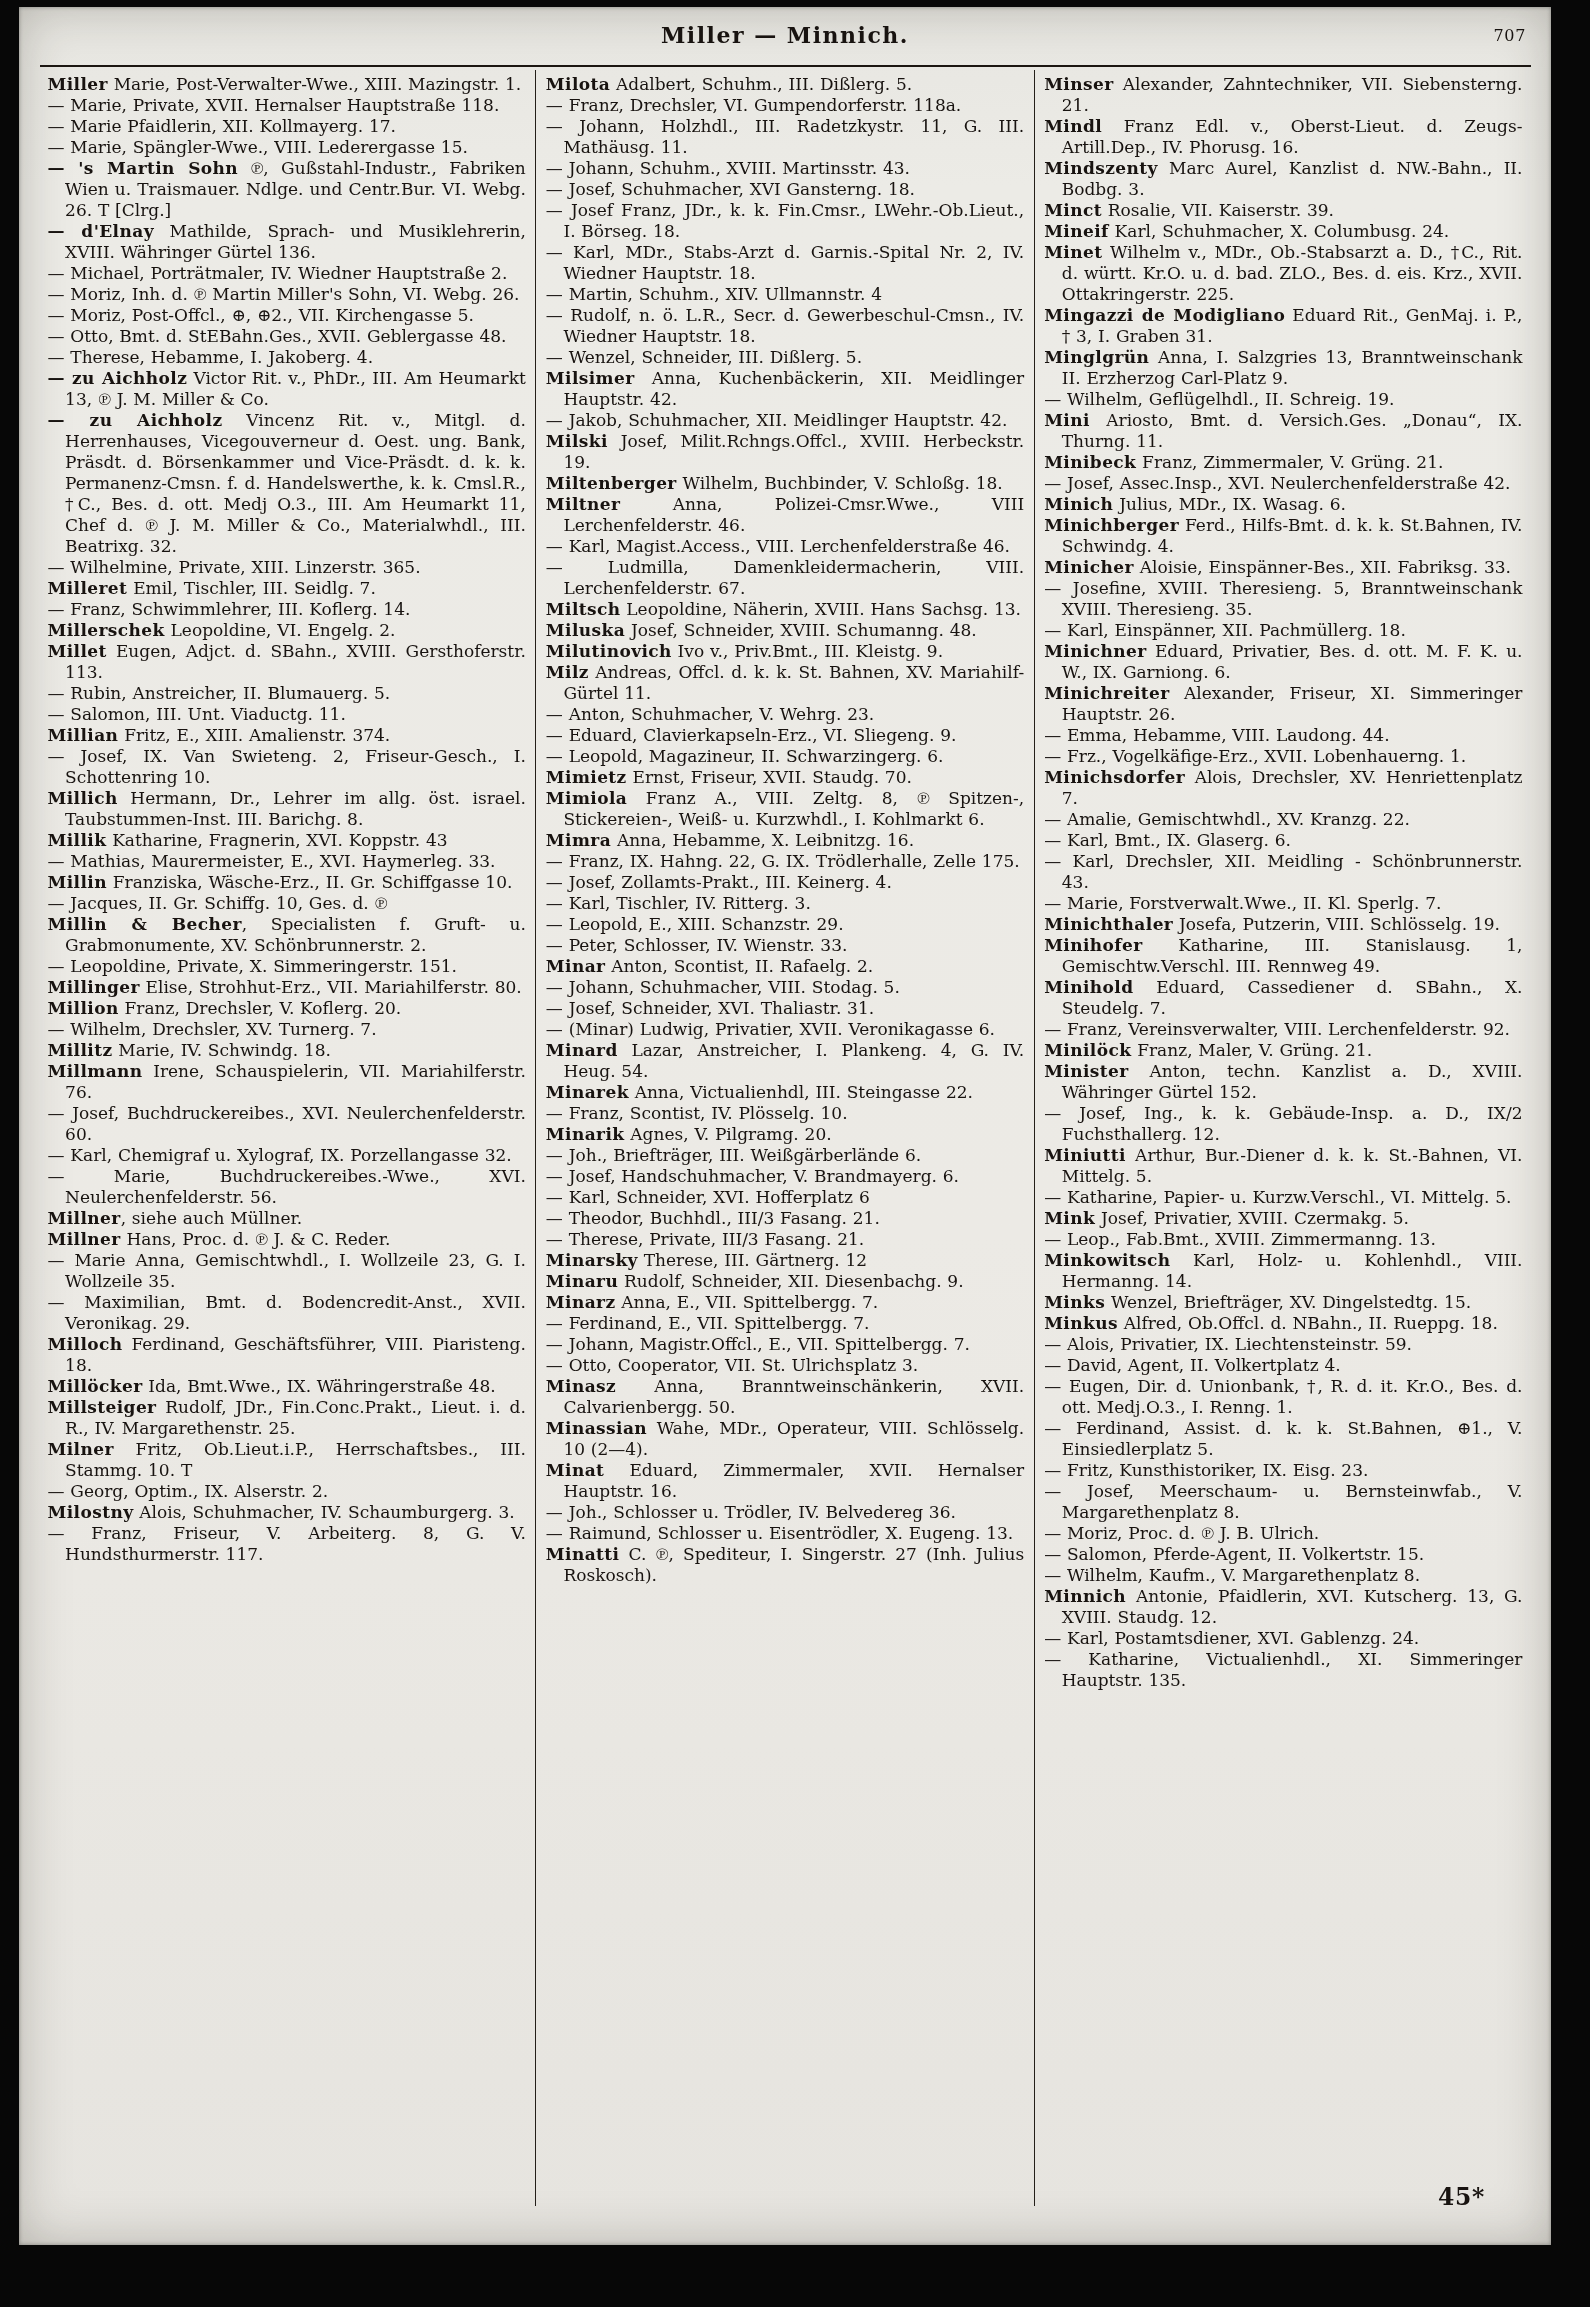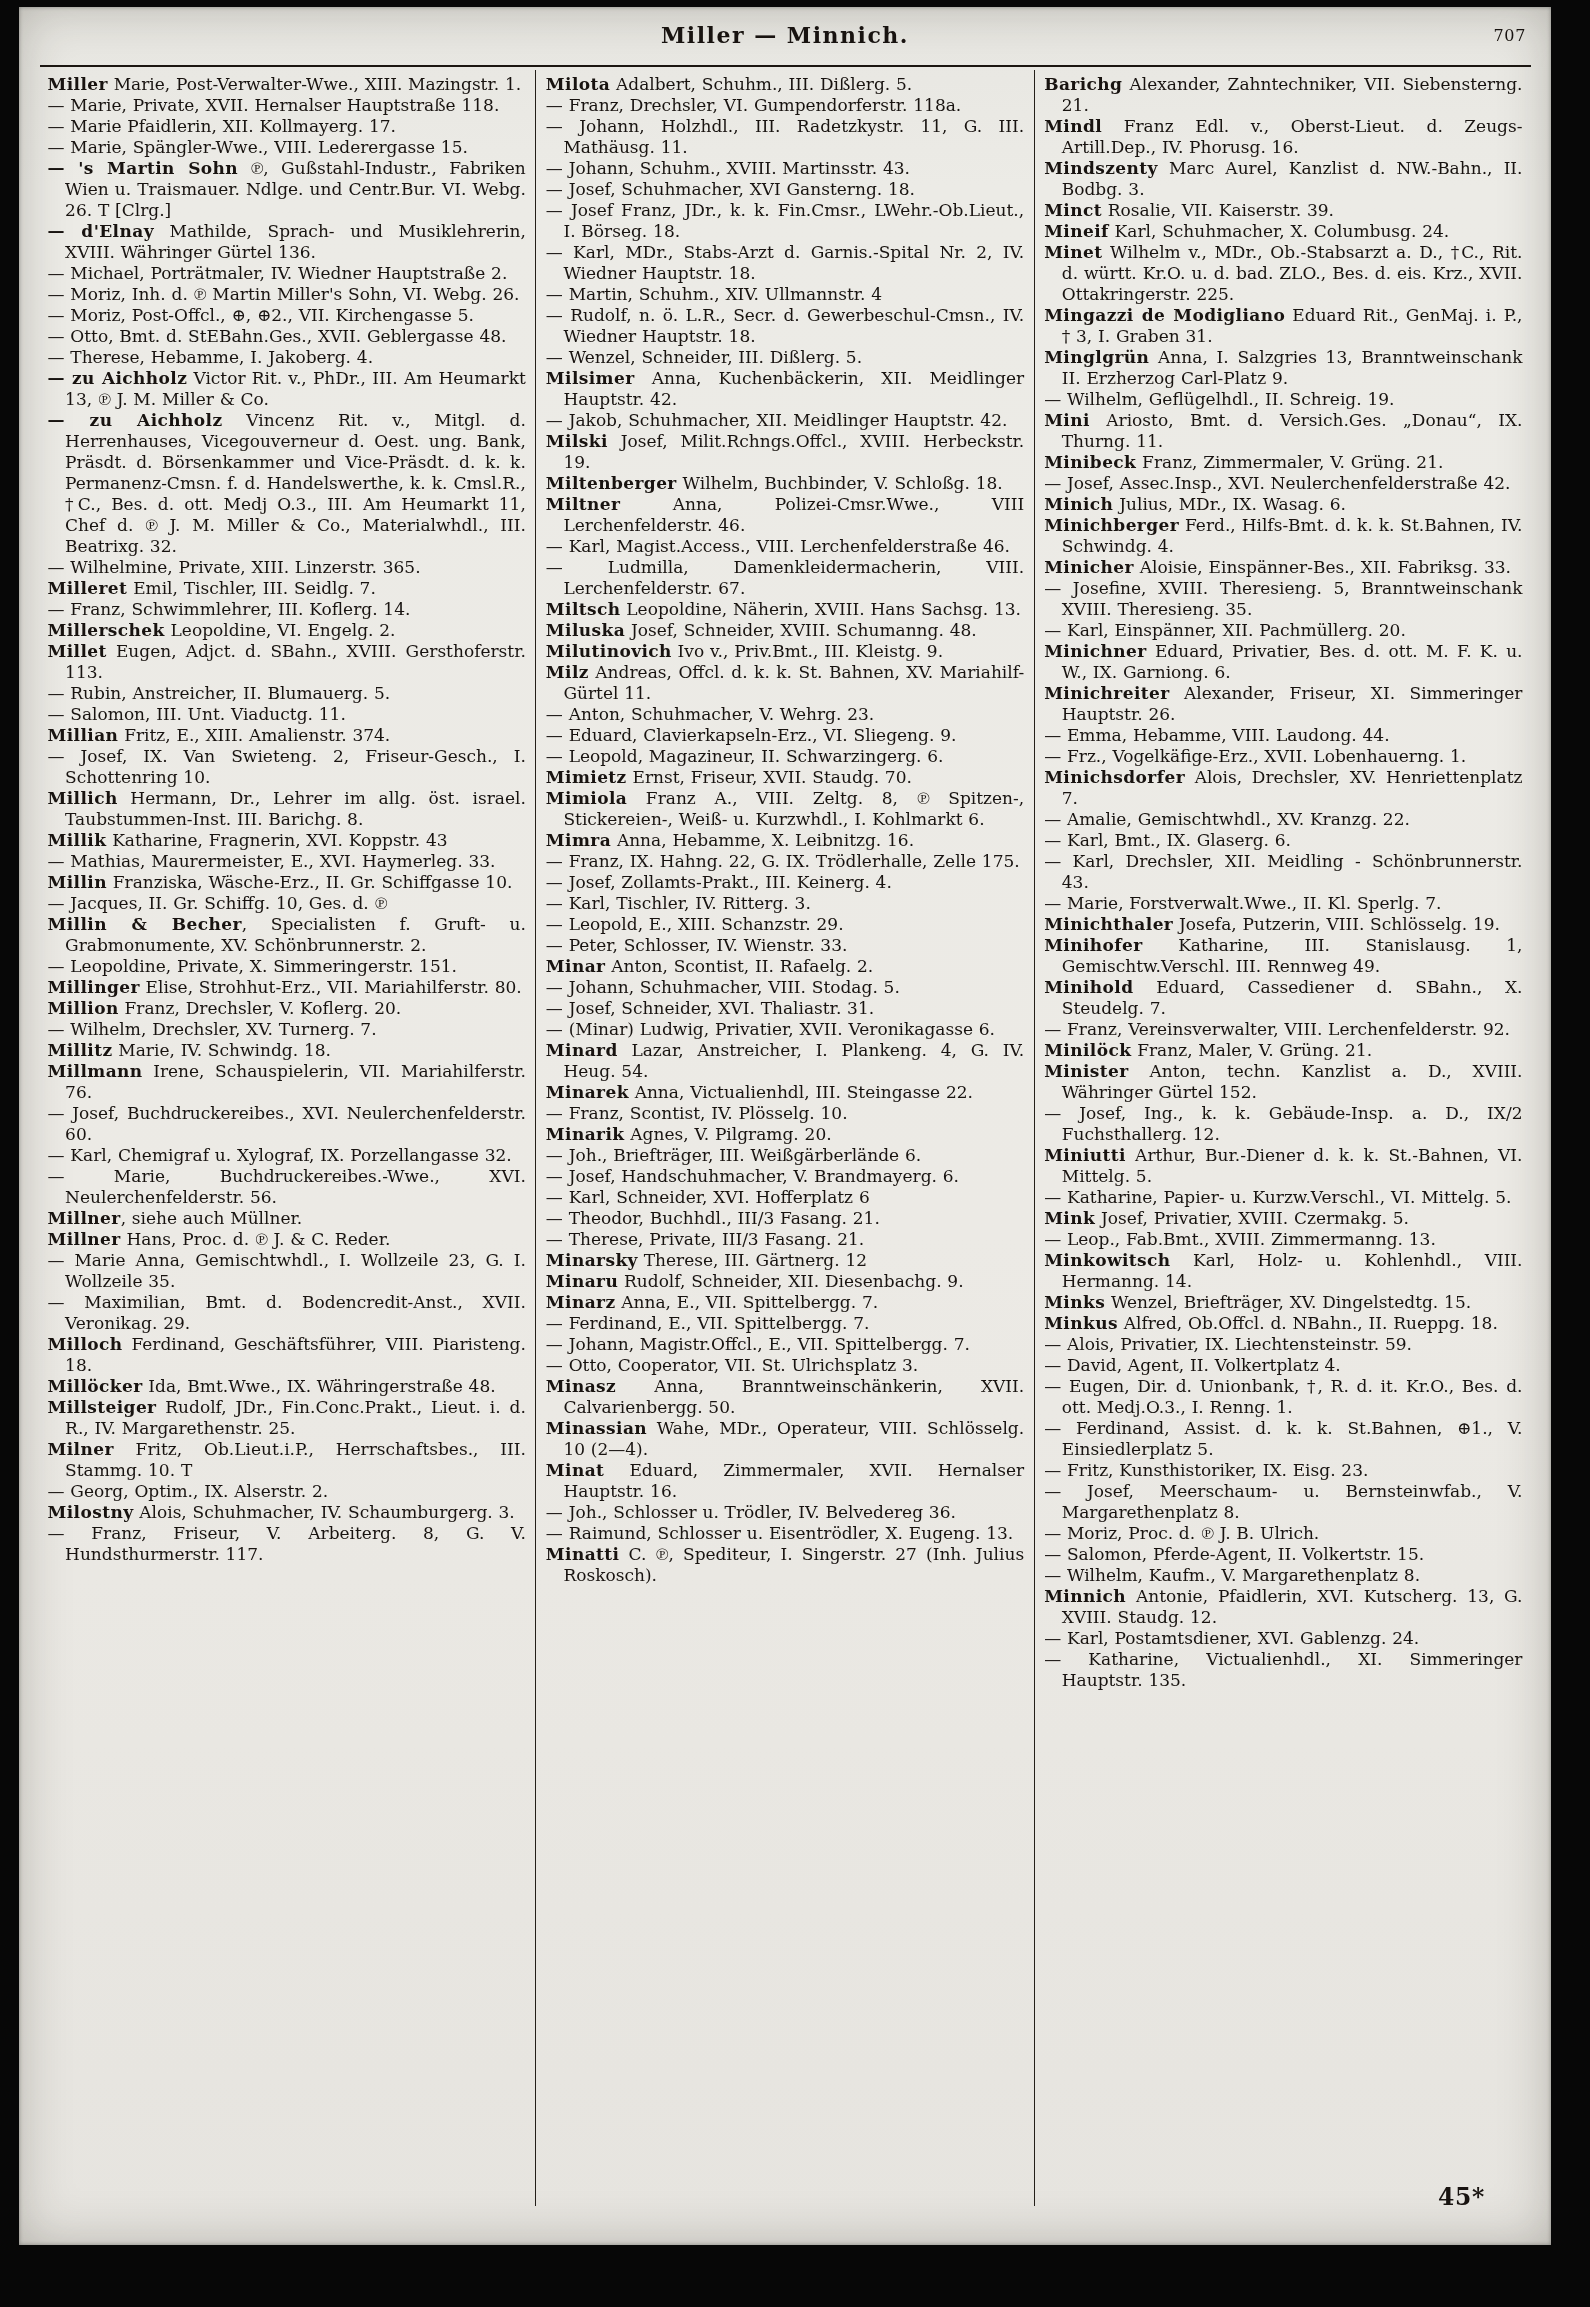--- a/index.html
+++ b/index.html
@@ -186,37 +186,37 @@
           <p class="entry">— Johann, Magistr.Offcl., E., VII. Spittelbergg. 7.</p>
           <p class="entry">— Otto, Cooperator, VII. St. Ulrichsplatz 3.</p>
           <p class="entry"><b>Minasz</b> Anna, Branntweinschänkerin, XVII. Calvarienbergg. 50.</p>
           <p class="entry"><b>Minassian</b> Wahe, MDr., Operateur, VIII. Schlösselg. 10 (2—4).</p>
           <p class="entry"><b>Minat</b> Eduard, Zimmermaler, XVII. Hernalser Hauptstr. 16.</p>
           <p class="entry">— Joh., Schlosser u. Trödler, IV. Belvedereg 36.</p>
           <p class="entry">— Raimund, Schlosser u. Eisentrödler, X. Eugeng. 13.</p>
           <p class="entry"><b>Minatti</b> C. ℗, Spediteur, I. Singerstr. 27 (Inh. Julius Roskosch).</p>
         </div>
       <div class="col">
-          <p class="entry"><b>Barichg</b> Alexander, Zahntechniker, VII. Siebensterng. 21.</p>
+          <p class="entry"><b>Minser</b> Alexander, Zahntechniker, VII. Siebensterng. 21.</p>
           <p class="entry"><b>Mindl</b> Franz Edl. v., Oberst-Lieut. d. Zeugs-Artill.Dep., IV. Phorusg. 16.</p>
           <p class="entry"><b>Mindszenty</b> Marc Aurel, Kanzlist d. NW.-Bahn., II. Bodbg. 3.</p>
           <p class="entry"><b>Minct</b> Rosalie, VII. Kaiserstr. 39.</p>
           <p class="entry"><b>Mineif</b> Karl, Schuhmacher, X. Columbusg. 24.</p>
           <p class="entry"><b>Minet</b> Wilhelm v., MDr., Ob.-Stabsarzt a. D., †C., Rit. d. württ. Kr.O. u. d. bad. ZLO., Bes. d. eis. Krz., XVII. Ottakringerstr. 225.</p>
           <p class="entry"><b>Mingazzi de Modigliano</b> Eduard Rit., GenMaj. i. P., † 3, I. Graben 31.</p>
           <p class="entry"><b>Minglgrün</b> Anna, I. Salzgries 13, Branntweinschank II. Erzherzog Carl-Platz 9.</p>
           <p class="entry">— Wilhelm, Geflügelhdl., II. Schreig. 19.</p>
           <p class="entry"><b>Mini</b> Ariosto, Bmt. d. Versich.Ges. „Donau“, IX. Thurng. 11.</p>
           <p class="entry"><b>Minibeck</b> Franz, Zimmermaler, V. Grüng. 21.</p>
           <p class="entry">— Josef, Assec.Insp., XVI. Neulerchenfelderstraße 42.</p>
           <p class="entry"><b>Minich</b> Julius, MDr., IX. Wasag. 6.</p>
           <p class="entry"><b>Minichberger</b> Ferd., Hilfs-Bmt. d. k. k. St.Bahnen, IV. Schwindg. 4.</p>
           <p class="entry"><b>Minicher</b> Aloisie, Einspänner-Bes., XII. Fabriksg. 33.</p>
           <p class="entry">— Josefine, XVIII. Theresieng. 5, Branntweinschank XVIII. Theresieng. 35.</p>
-          <p class="entry">— Karl, Einspänner, XII. Pachmüllerg. 20.</p>
+          <p class="entry">— Karl, Einspänner, XII. Pachmüllerg. 18.</p>
           <p class="entry"><b>Minichner</b> Eduard, Privatier, Bes. d. ott. M. F. K. u. W., IX. Garniong. 6.</p>
           <p class="entry"><b>Minichreiter</b> Alexander, Friseur, XI. Simmeringer Hauptstr. 26.</p>
           <p class="entry">— Emma, Hebamme, VIII. Laudong. 44.</p>
           <p class="entry">— Frz., Vogelkäfige-Erz., XVII. Lobenhauerng. 1.</p>
           <p class="entry"><b>Minichsdorfer</b> Alois, Drechsler, XV. Henriettenplatz 7.</p>
           <p class="entry">— Amalie, Gemischtwhdl., XV. Kranzg. 22.</p>
           <p class="entry">— Karl, Bmt., IX. Glaserg. 6.</p>
           <p class="entry">— Karl, Drechsler, XII. Meidling - Schönbrunnerstr. 43.</p>
           <p class="entry">— Marie, Forstverwalt.Wwe., II. Kl. Sperlg. 7.</p>
           <p class="entry"><b>Minichthaler</b> Josefa, Putzerin, VIII. Schlösselg. 19.</p>

